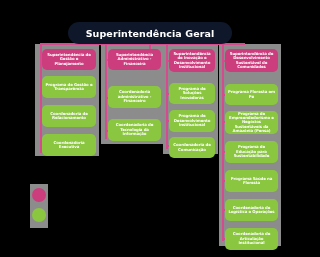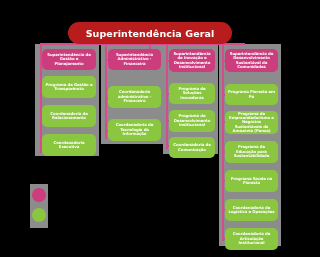--- a/index.html
+++ b/index.html
@@ -59,21 +59,21 @@
     background: #8ac63f;
     border-radius: 5px;
   }
 
   .node-title {
     position: absolute;
     left: 68px;
     top: 22px;
     width: 164px;
     height: 22px;
-    background: #b91c1c;
+    background: #0f172a;
     border-radius: 11px;
     display: flex;
     align-items: center;
     justify-content: center;
     color: #ffffff;
     font-size: 9.5px;
     font-weight: bold;
     letter-spacing: 0.1px;
   }
 

